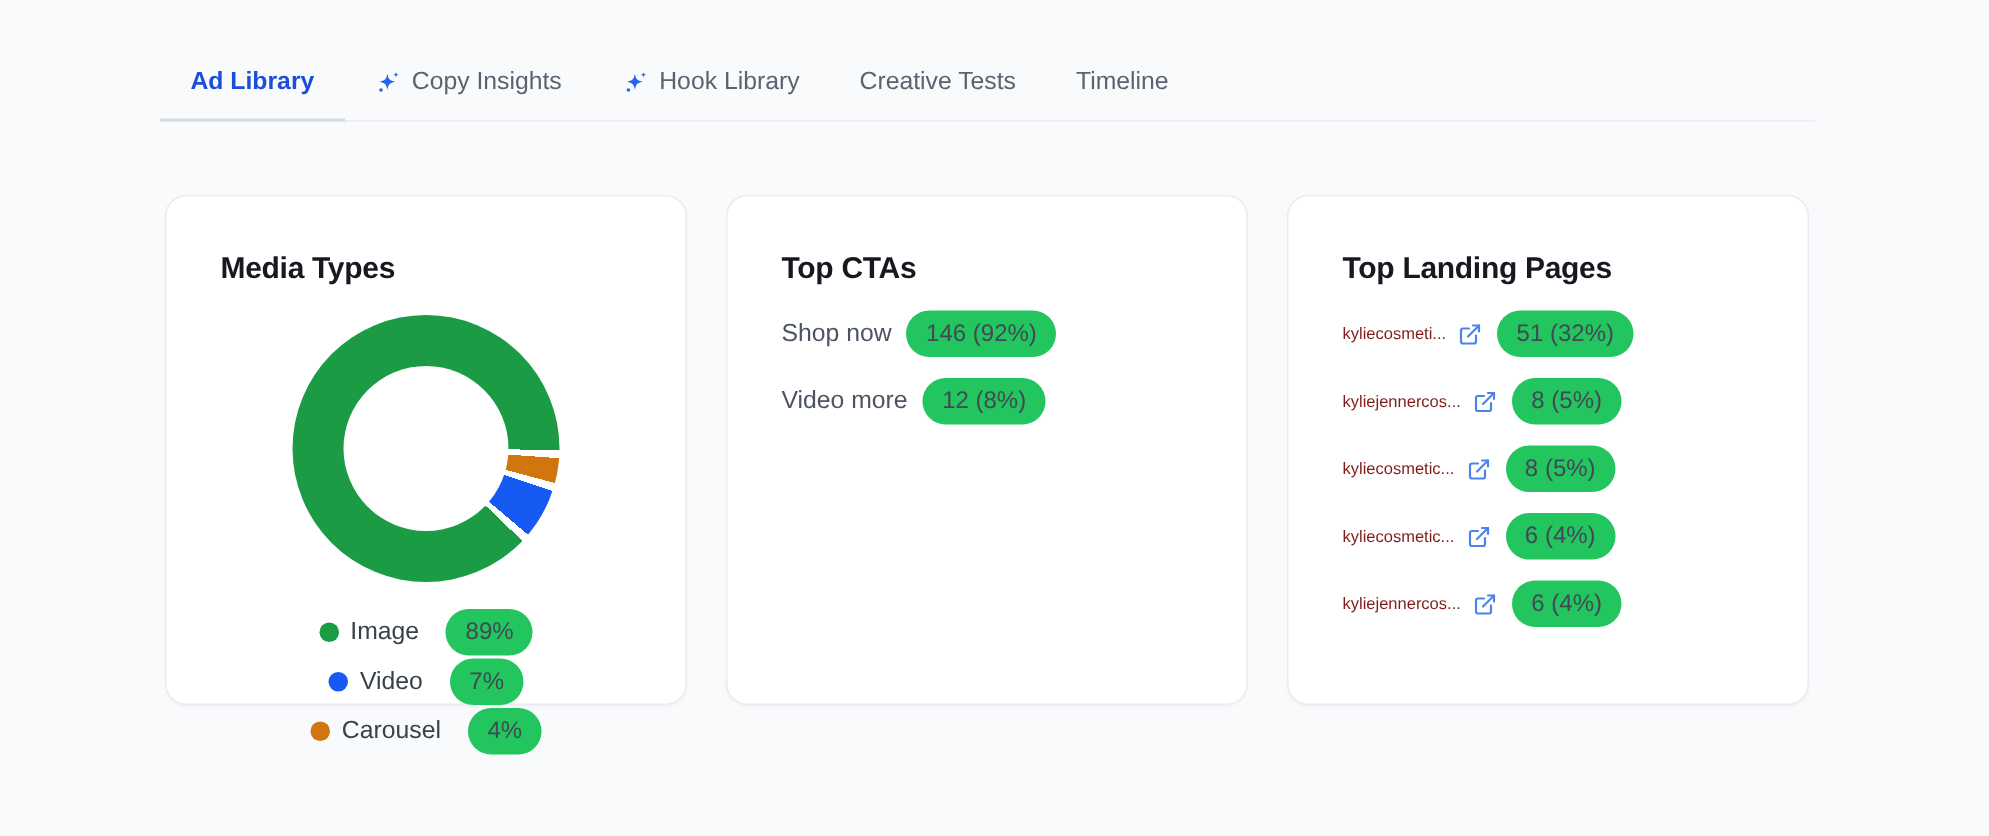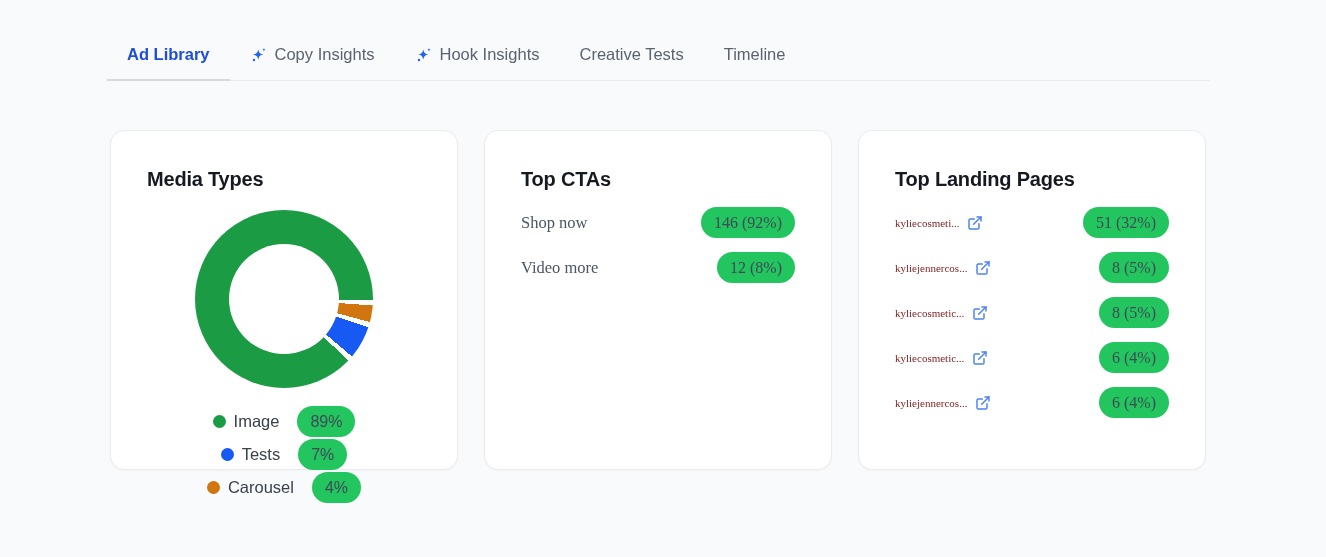--- a/index.html
+++ b/index.html
@@ -118,24 +118,23 @@
     border-radius: 999px;
     white-space: nowrap;
     margin-left: 10px;
   }
 
   
   .stat-list { margin-top: 16px; }
   .stat-row {
     display: flex;
     align-items: center;
-    justify-content: space-between;
+    justify-content: flex-start;
     margin-bottom: 14px;
     min-height: 30px;
-    font-family: Liberation Serif, serif;
   }
   .stat-label {
     font-size: 16.5px;
     color: #4c5462;
   }
   .link-group {
     display: inline-flex;
     align-items: center;
     gap: 8px;
     min-width: 0;
@@ -163,21 +162,21 @@
       <circle cx="5.3" cy="18.6" r="1.6"></circle>
     </svg>
     <span>Copy Insights</span>
   </div>
   <div class="tab">
     <svg class="sparkle" viewBox="0 0 24 24" fill="#2563eb">
       <path d="M11 4.2 C11.9 9 13.3 10.4 18 11.3 C13.3 12.2 11.9 13.6 11 18.4 C10.1 13.6 8.7 12.2 4 11.3 C8.7 10.4 10.1 9 11 4.2 Z"></path>
       <path d="M18.6 2.6 C18.9 4.3 19.4 4.8 21.1 5.1 C19.4 5.4 18.9 5.9 18.6 7.6 C18.3 5.9 17.8 5.4 16.1 5.1 C17.8 4.8 18.3 4.3 18.6 2.6 Z"></path>
       <circle cx="5.3" cy="18.6" r="1.6"></circle>
     </svg>
-    <span>Hook Insights</span>
+    <span>Hook Library</span>
   </div>
   <div class="tab">
     <span>Creative Tests</span>
   </div>
   <div class="tab">
     <span>Timeline</span>
   </div>
 </nav>
 
 <main class="cards">
@@ -189,21 +188,21 @@
       <div class="donut-hole"></div>
     </div>
     <div class="legend">
       <div class="legend-row">
         <span class="legend-dot" style="background: rgb(27, 155, 68);"></span>
         <span class="legend-label">Image</span>
         <span class="pill">89%</span>
       </div>
       <div class="legend-row">
         <span class="legend-dot" style="background: rgb(22, 89, 243);"></span>
-        <span class="legend-label">Tests</span>
+        <span class="legend-label">Video</span>
         <span class="pill">7%</span>
       </div>
       <div class="legend-row">
         <span class="legend-dot" style="background: rgb(209, 118, 15);"></span>
         <span class="legend-label">Carousel</span>
         <span class="pill">4%</span>
       </div>
     </div>
   </section>
 

